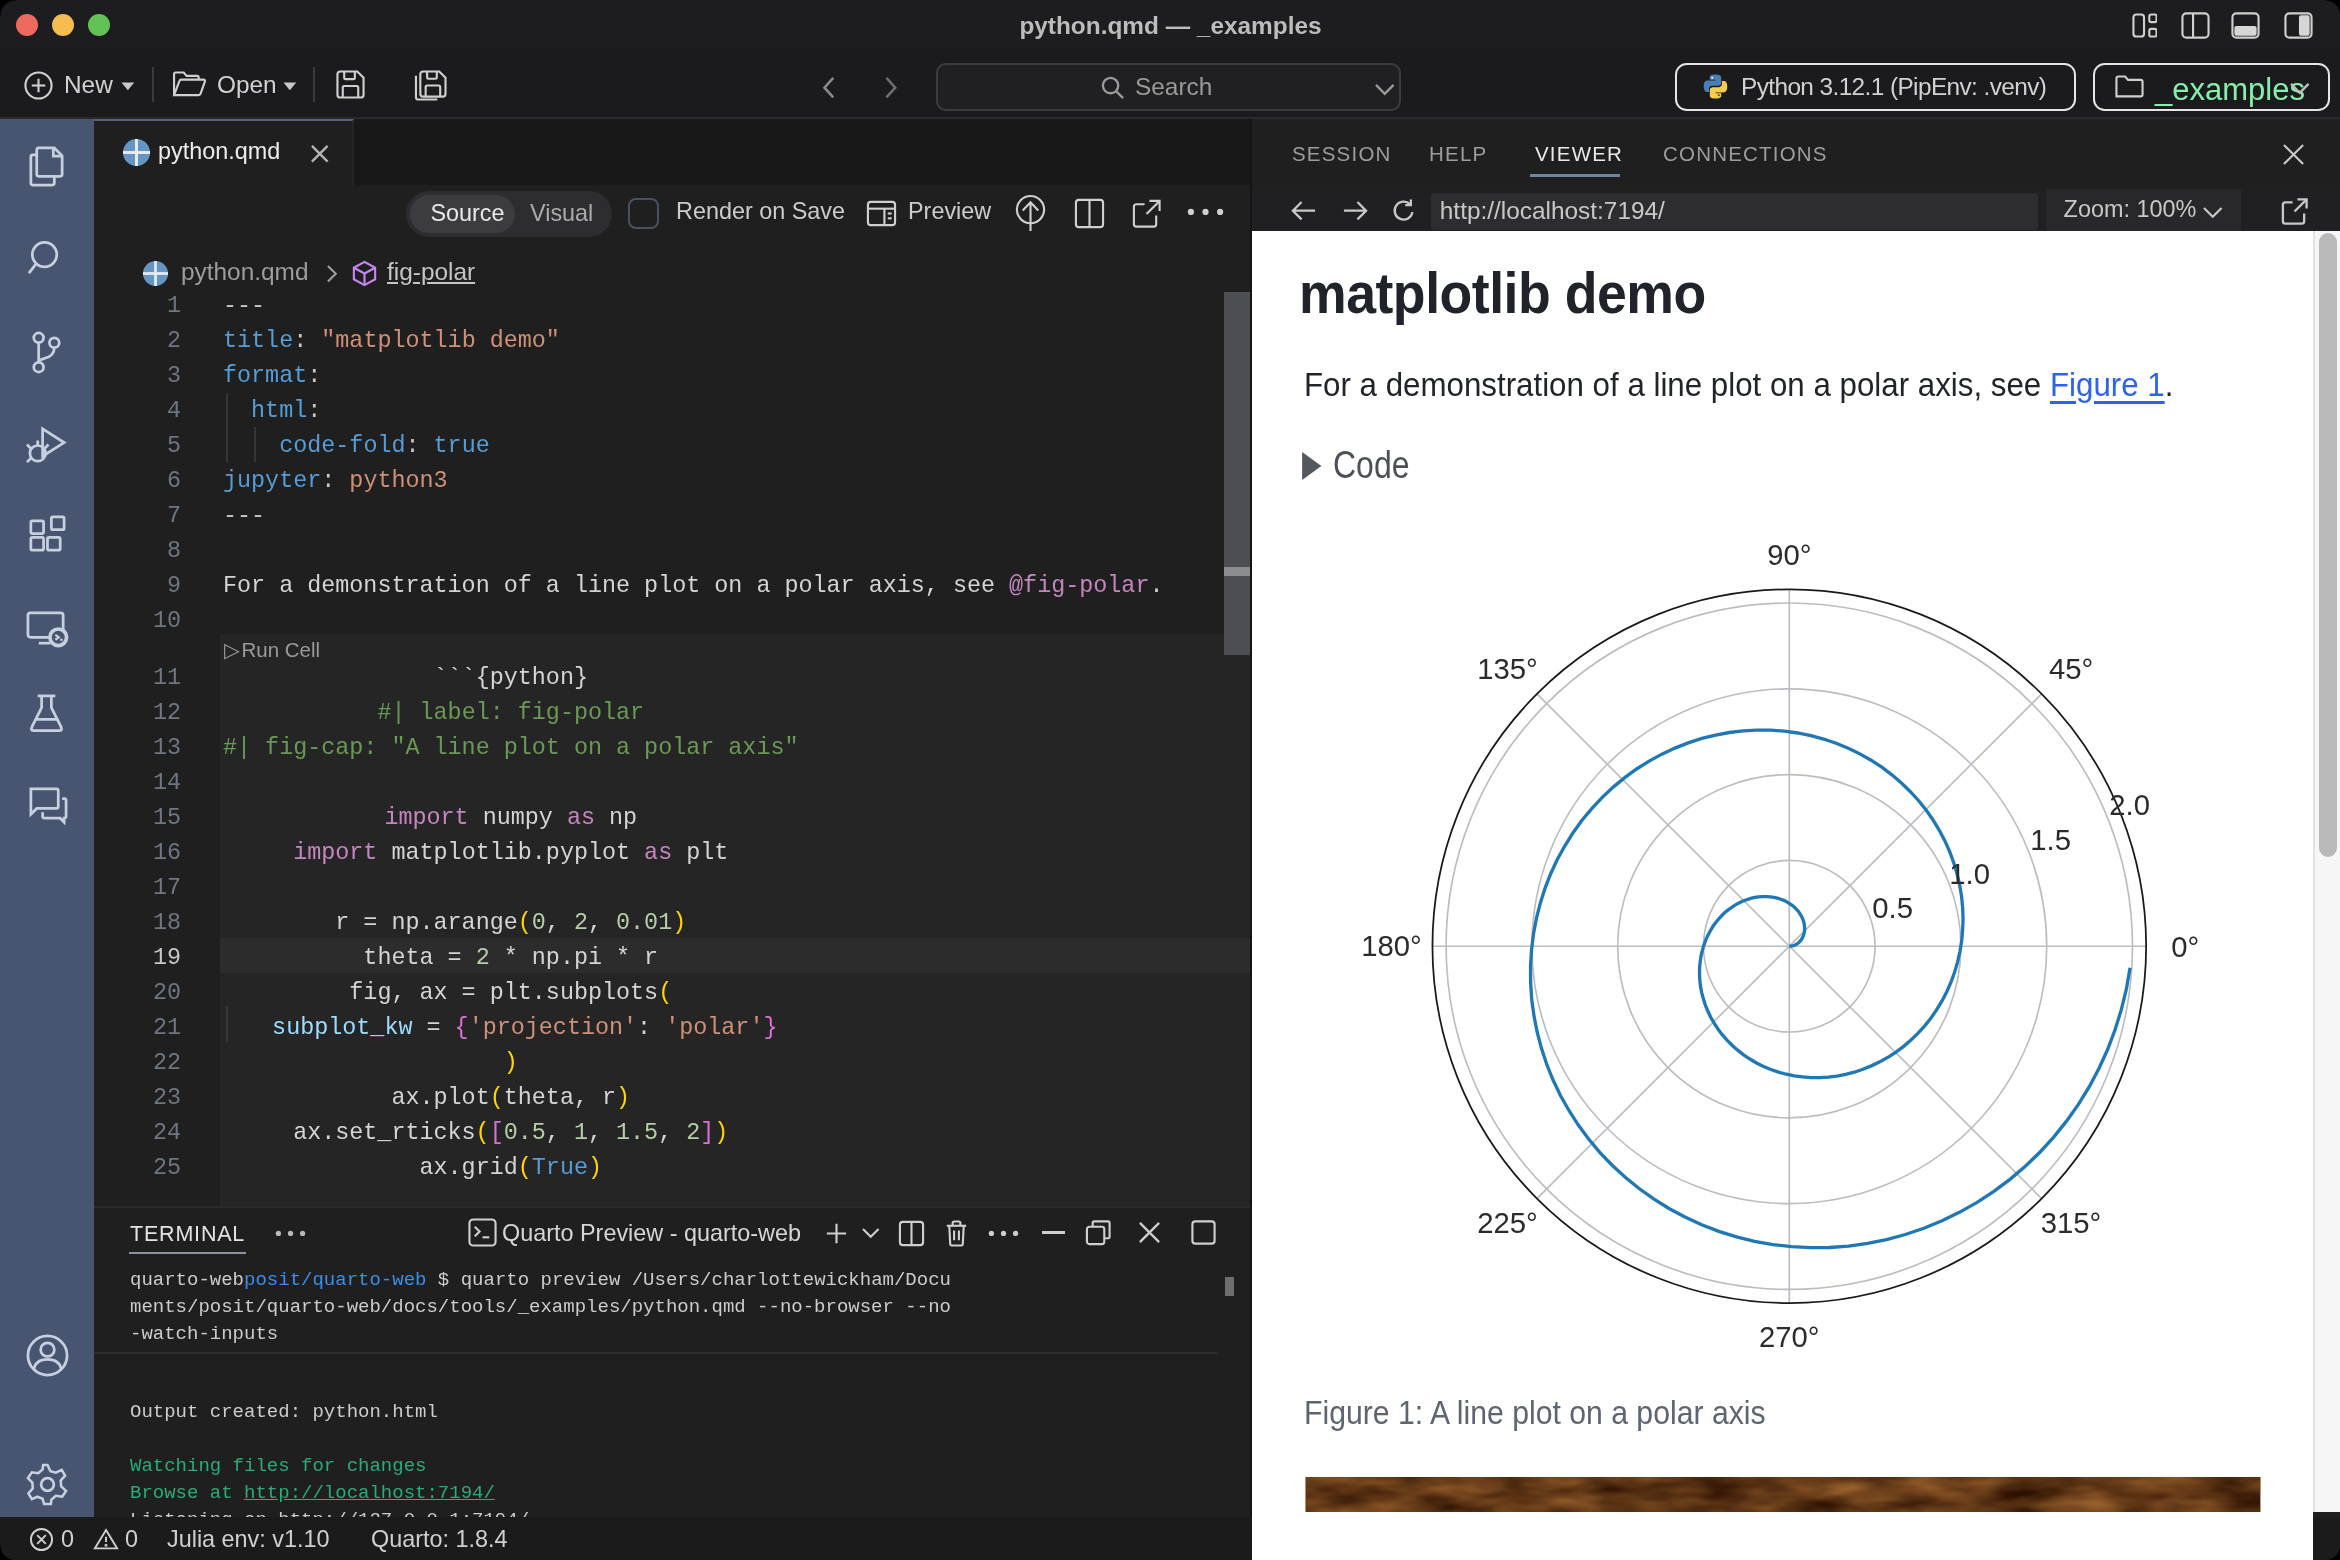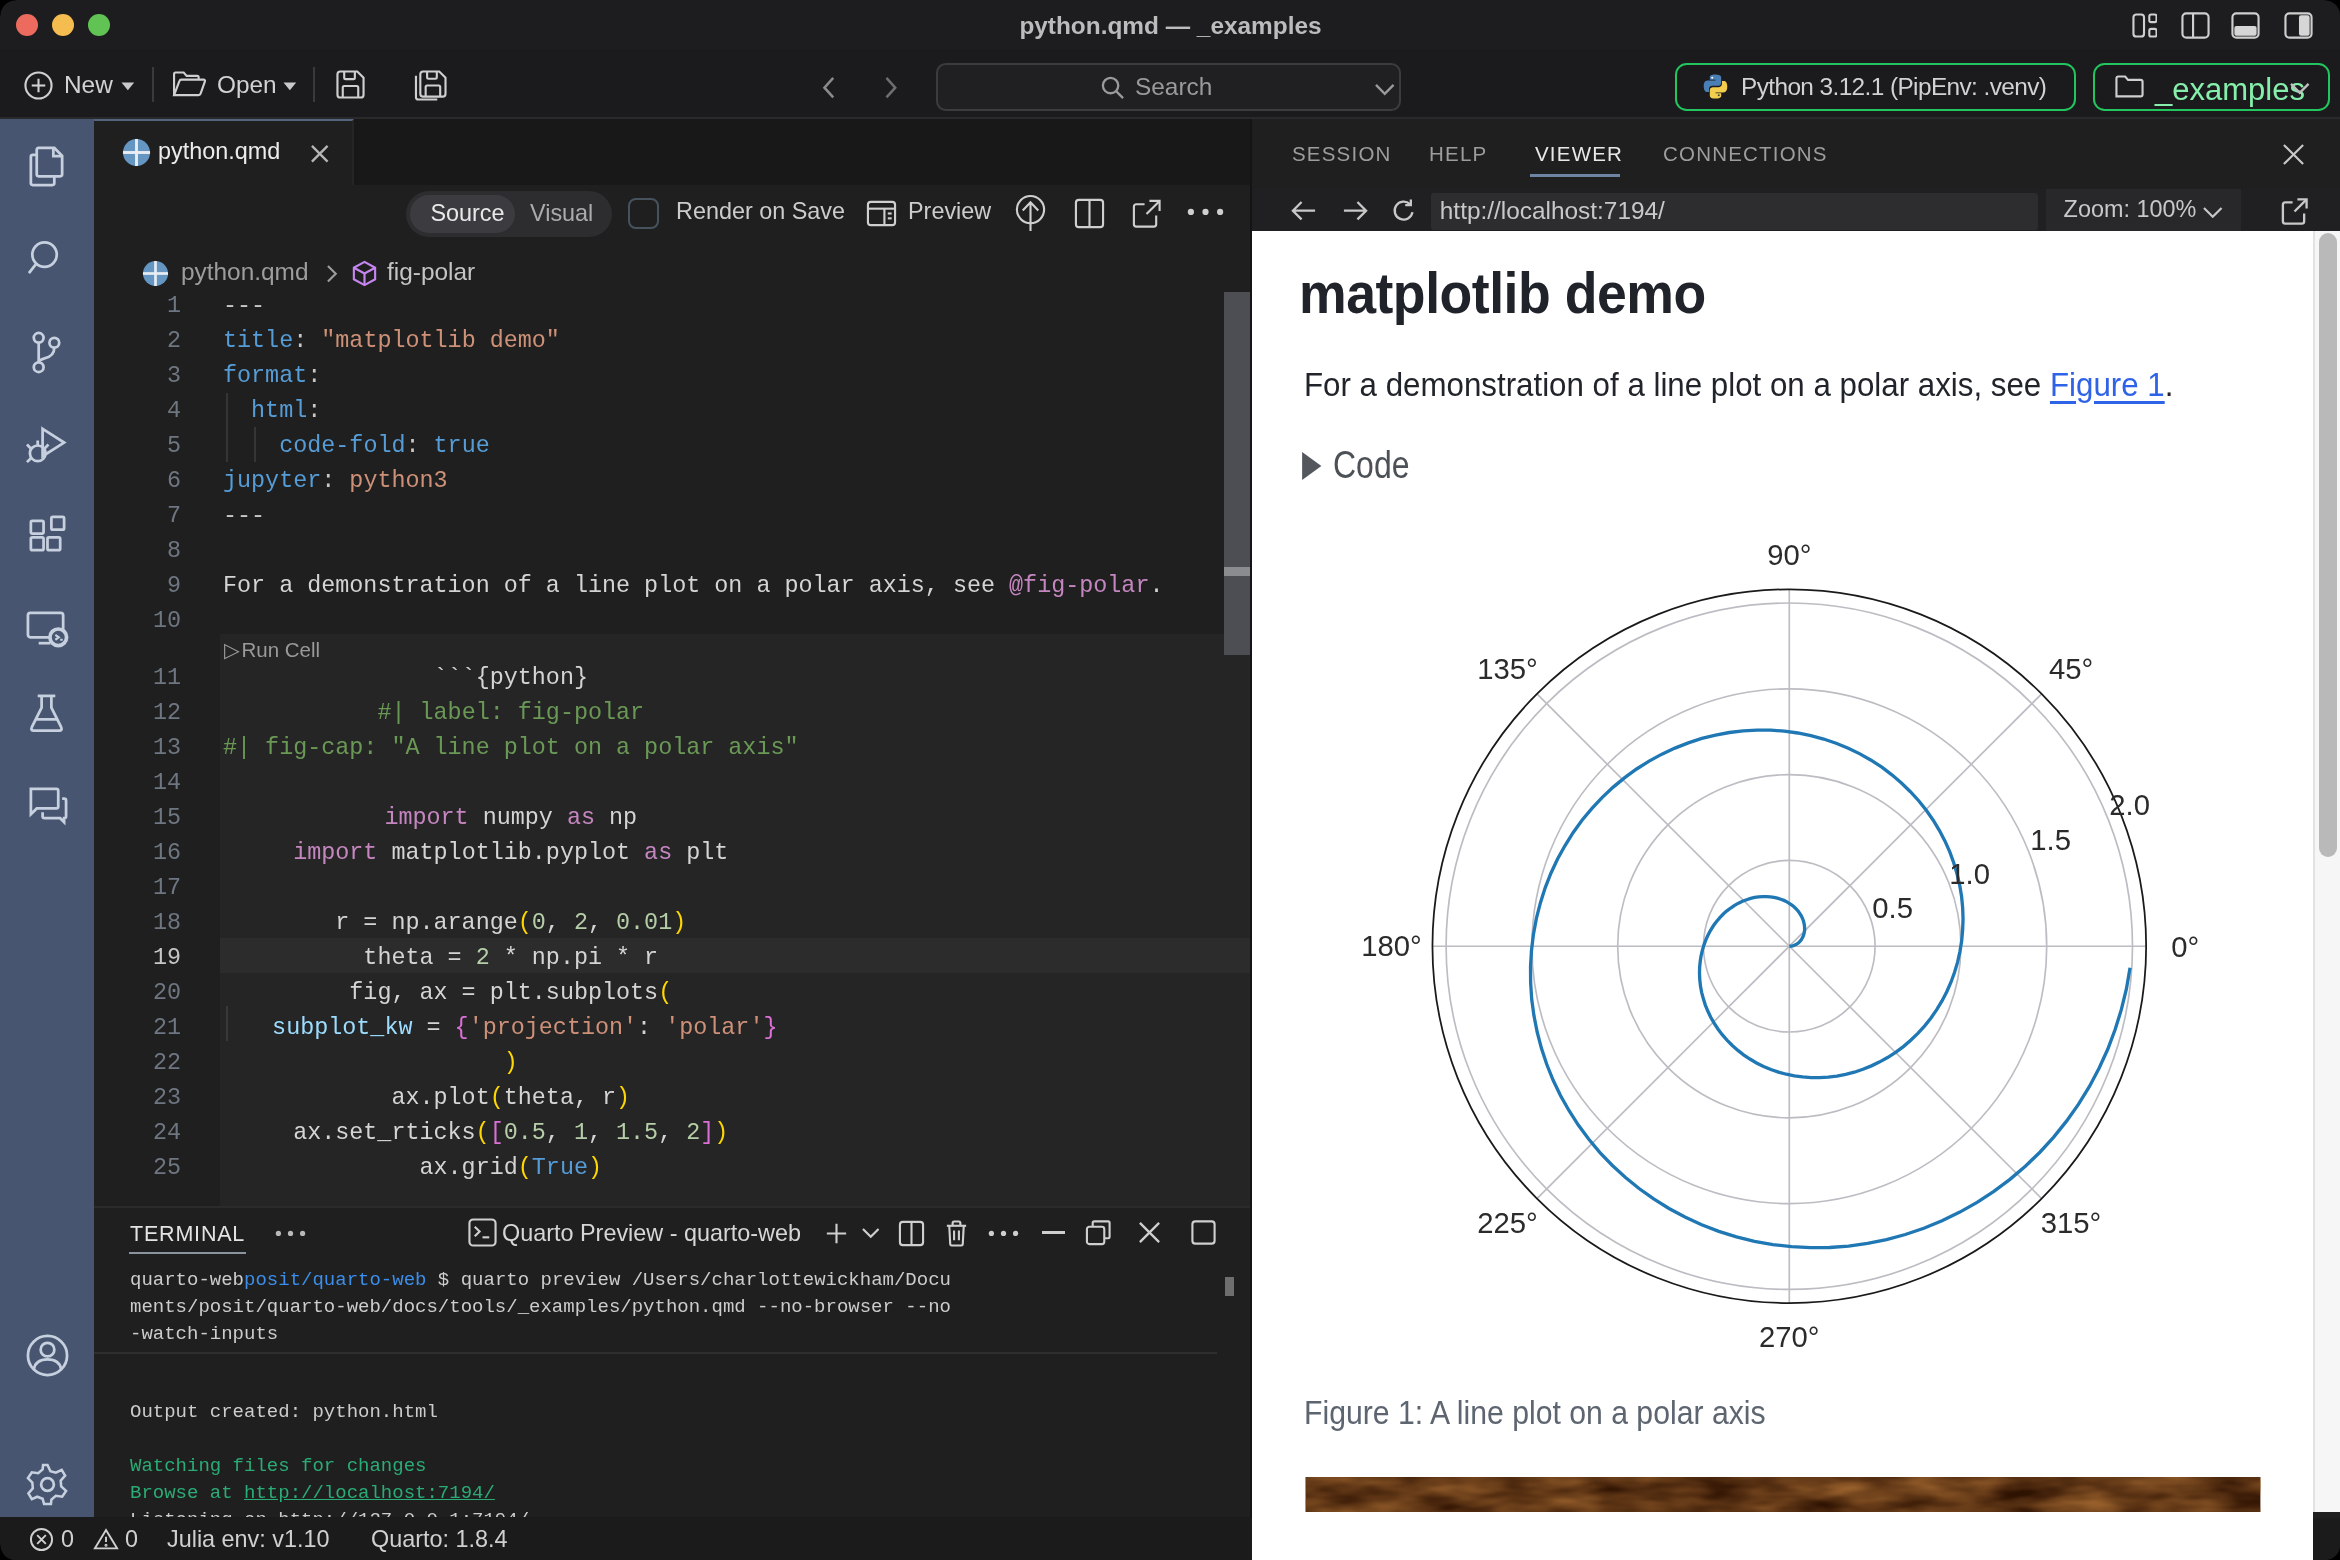--- a/index.html
+++ b/index.html
@@ -9,21 +9,21 @@
   svg { display:block; }
   
   #titlebar { left:0; top:0; width:2341px; height:49px; background:#1d1d1f; }
   .tl { position:absolute; top:13.7px; width:22.4px; height:22.4px; border-radius:50%; }
   #title-text { position:absolute; top:11.7px; left:0; width:2341px; text-align:center; color:#bcbcbc; font-size:24.4px; font-weight:700; letter-spacing:0px; }
   .winico { position:absolute; top:10.7px; }
   
   #toolbar { left:0; top:49px; width:2341px; height:70px; background:#1b1b1d; border-bottom:2px solid #2a2a2c; }
   .tb-txt { position:absolute; top:21.5px; color:#d2d2d2; font-size:24.4px; }
   .tb-sep { position:absolute; top:17.6px; width:2px; height:35px; background:#3a3a3c; }
-  .pill { position:absolute; top:13.7px; height:48px; border:2px solid #22c55e; border-radius:11.7px; }
+  .pill { position:absolute; top:13.7px; height:48px; border:2px solid #e5e5e5; border-radius:11.7px; }
   
   #actbar { left:0; top:119px; width:94px; height:1399px; background:#475571; }
   .act-ico { position:absolute; left:25px; }
   
   #tabstrip { left:94px; top:119px; width:1157px; height:66px; background:#181818; }
   #tab1 { position:absolute; left:0; top:0; width:260px; height:66px; background:#1f1f1f; border-top:2.9px solid #54647e; border-right:2px solid #252526; color:#ececec; font-size:23.4px; }
   #edactions { left:94px; top:185px; width:1157px; height:60px; background:#1f1f1f; }
   #breadcrumbs { left:94px; top:246px; width:1157px; height:43px; background:#1f1f1f; color:#9d9d9d; font-size:24.4px; }
   #editor { left:94px; top:289px; width:1157px; height:918px; background:#1f1f1f; overflow:hidden; }
   .codefont { font-family:"Liberation Mono", monospace; font-size:23.4px; line-height:35px; white-space:pre; }
@@ -284,21 +284,21 @@
   <div class="abs" style="left:87px;top:11.7px;">python.qmd</div>
   <svg class="abs" style="left:231px;top:16.6px" width="13.7" height="21.5" viewBox="0 0 14 22">
       <path d="M3 3 L11 11 L3 19" fill="none" stroke="#9d9d9d" stroke-width="2.2"></path>
     </svg>
   <svg class="abs" style="left:256px;top:12.7px" width="29" height="29" viewBox="0 0 30 30">
       <g fill="none" stroke="#c586f0" stroke-width="2.2">
         <path d="M15 3 L26 9 L26 21 L15 27 L4 21 L4 9 Z"></path>
         <path d="M4 9 L15 15 L26 9 M15 15 L15 27"></path>
       </g>
     </svg>
-  <div class="abs" style="left:293px;top:11.7px;color:#c5c5c5;">fig-polar</div>
+  <div class="abs" style="left:293px;top:11.7px;color:#c5c5c5;text-decoration:underline;">fig-polar</div>
 </div>
 <div class="abs" id="editor">
 
   <div class="abs" style="left:126px;top:345px;width:1031px;height:572px;background:#252526;"></div>
 
   <div class="abs" style="left:126px;top:649px;width:1031px;height:35px;background:#2c2c2d;"></div>
 
   <div class="abs" style="left:132px;top:104px;width:2px;height:69px;background:#353536;"></div>
   <div class="abs" style="left:160px;top:138px;width:2px;height:35px;background:#353536;"></div>
   <div class="abs" style="left:132px;top:717px;width:2px;height:35px;background:#39393a;"></div>

